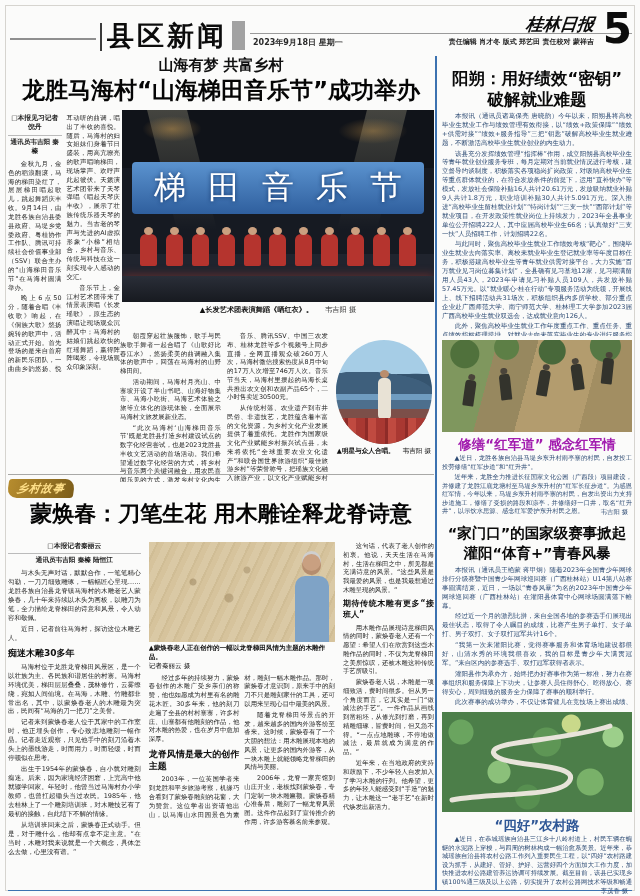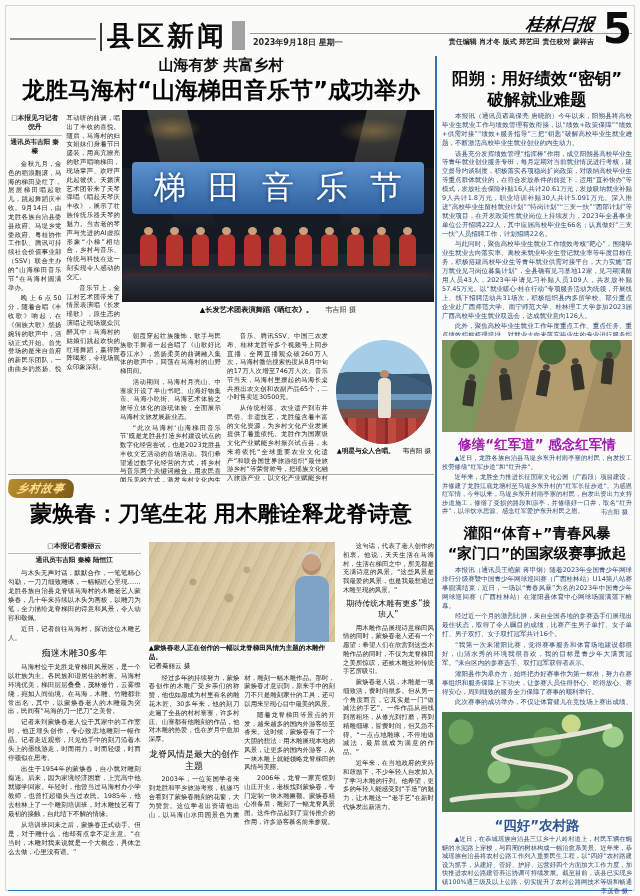--- a/index.html
+++ b/index.html
@@ -66,21 +66,21 @@
   
   .badge{position:absolute;left:0;top:423px;width:66px;height:19px;border-radius:3px 10px 3px 10px;
          background:linear-gradient(100deg,#b68c2e,#7d5e1a);transform:skewX(-8deg);
          display:flex;align-items:center;justify-content:center;}
   .badge span{font-style:italic;font-weight:900;font-size:11px;color:#ffe089;letter-spacing:1px;}
   .w-head{position:absolute;left:0;top:443px;width:100%;text-align:center;font-size:22px;font-weight:900;color:#050505;white-space:nowrap;}
   .w-grid{position:absolute;left:0;top:486px;width:426px;height:348px;display:flex;gap:8px;}
   .w-col1{width:134px;height:348px;overflow:hidden;font-size:6.5px;line-height:1.38;color:#1d1d1d;}
   .w-col2{width:188px;height:348px;overflow:hidden;}
   .w-col3{width:92px;height:348px;overflow:hidden;font-size:6.4px;line-height:1.37;color:#1d1d1d;}
-  .subhead{font-size:9px;font-weight:400;text-align:center;text-indent:0;margin:4px 0 3px 0;color:#0d0d0d;}
+  .subhead{font-size:9px;font-weight:700;text-indent:0;margin:4px 0 3px 0;color:#0d0d0d;}
   .photo-wood{width:188px;height:100px;position:relative;overflow:hidden;
       background:repeating-linear-gradient(115deg,#dac9a5 0 7px,#d0bd95 7px 9px,#d6c39c 9px 14px);}
   .photo-wood .relief{position:absolute;left:8px;top:8px;width:120px;height:80px;
       background:radial-gradient(circle at 30% 40%,rgba(120,95,55,.35) 0 3px,transparent 4px),
                  radial-gradient(circle at 60% 60%,rgba(120,95,55,.3) 0 4px,transparent 5px),
                  radial-gradient(circle at 75% 25%,rgba(120,95,55,.3) 0 3px,transparent 4px);}
   .photo-wood .man-body{position:absolute;right:8px;top:34px;width:34px;height:66px;background:#7fa3c6;border-radius:10px 10px 0 0;}
   .photo-wood .man-head{position:absolute;right:16px;top:12px;width:19px;height:21px;border-radius:50%;background:#c9a081;
       box-shadow:inset 0 -4px 0 #b58d6e,0 -3px 0 #cfcfcf;}
   .cap-wood{display:flex;flex-wrap:wrap;gap:0 8px;font-size:6.6px;font-weight:bold;color:#111;margin:2px 0 3px 0;line-height:1.35;}
@@ -285,22 +285,22 @@
       <i style="left:160px;top:18px;transform:rotate(6deg);"></i>
     </div>
     <div class="r-head2">修缮“红军道”  感念红军情</div>
     <div class="r-cap1 just">
         <p>▲近日，龙胜各族自治县马堤乡东升村雨亭寨的村民，自发投工投劳修缮“红军步道”和“红升井”。</p>
         <p>近年来，龙胜全力推进长征国家文化公园（广西段）项目建设，并修建了龙胜江底龙塘村至马堤乡东升村的“红军长征步道”。为感恩红军情，今年以来，马堤乡东升村雨亭寨的村民，自发出资出力支持步道施工，修缮了受损的路段和凉亭，并修缮好一口井，取名“红升井”，以示饮水思源、感念红军爱护东升村民之恩。</p>
       </div>
     <div class="r-credit1">韦吉阳 摄</div>
 
     <div class="r-head3">
+      <div>“家门口”的国家级赛事掀起</div>
       <div>灌阳“体育+”青春风暴</div>
-      <div>“家门口”的国家级赛事掀起</div>
     </div>
     <div class="r-body3 just">
         <p>本报讯（通讯员王艳蒙 蒋甲炯）随着2023年全国青少年网球排行分级赛暨中国青少年网球巡回赛（广西桂林站）U14第八站赛事圆满结束，近日，一场以“青春风暴”为名的2023年中国青少年网球巡回赛（广西桂林站）在灌阳县体育中心网球场圆满落下帷幕。</p>
         <p>经过近一个月的激烈比拼，来自全国各地的参赛选手们展现出最佳状态，取得了令人瞩目的成绩，比赛产生男子单打、女子单打、男子双打、女子双打冠军共计16个。</p>
         <p>“我第一次来灌阳比赛，觉得赛事服务和体育场地建设都很好，山清水秀的环境我很喜欢，我的目标是青少年大满贯冠军。”来自区内的参赛选手、双打冠军获得者表示。</p>
         <p>灌阳县作为承办方，始终把办好赛事作为第一标准，努力在赛事组织和服务保障上下功夫，让参赛人员住得舒心、吃得放心、赛得安心，周到细致的服务全力保障了赛事的顺利举行。</p>
         <p>此次赛事的成功举办，不仅让体育健儿在竞技场上赛出成绩、赛出风采，也让更多的人关注灌阳、走进灌阳、了解灌阳、宣传灌阳，进一步打响了灌阳的知名度和美誉度。</p>
       </div>
 
     <div class="photo-road">

